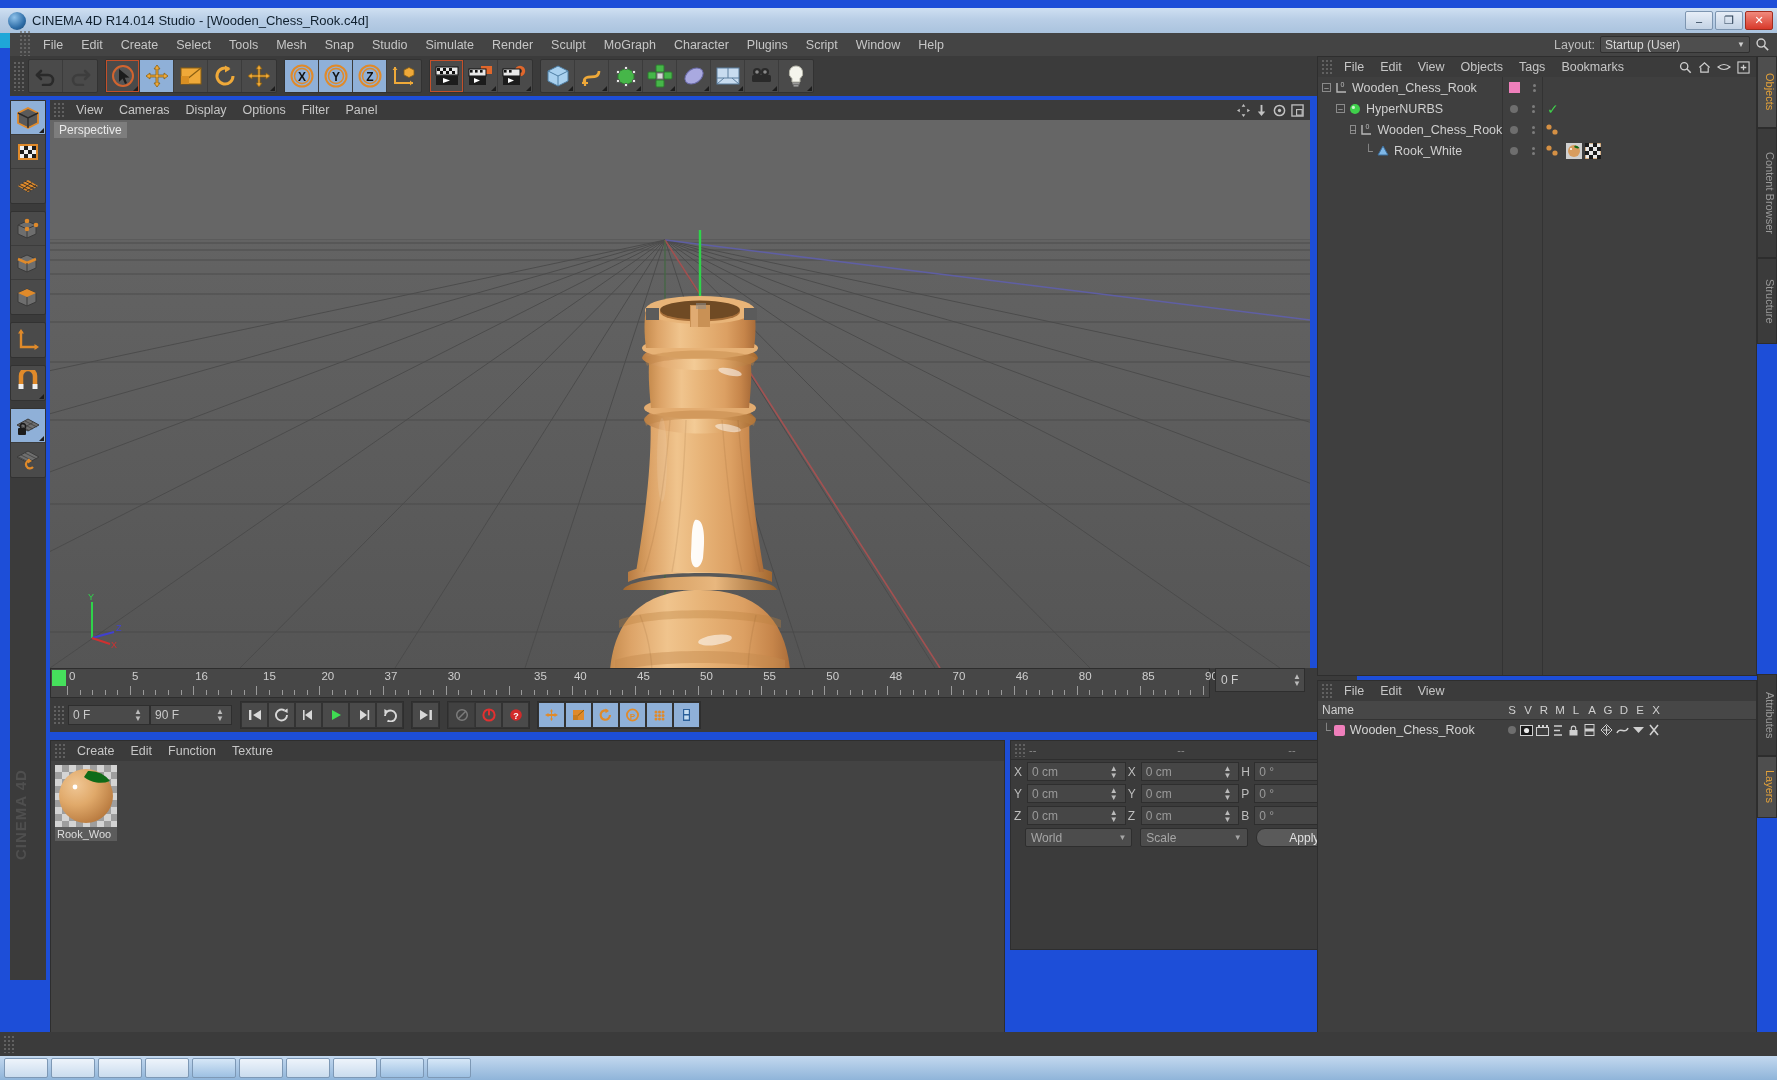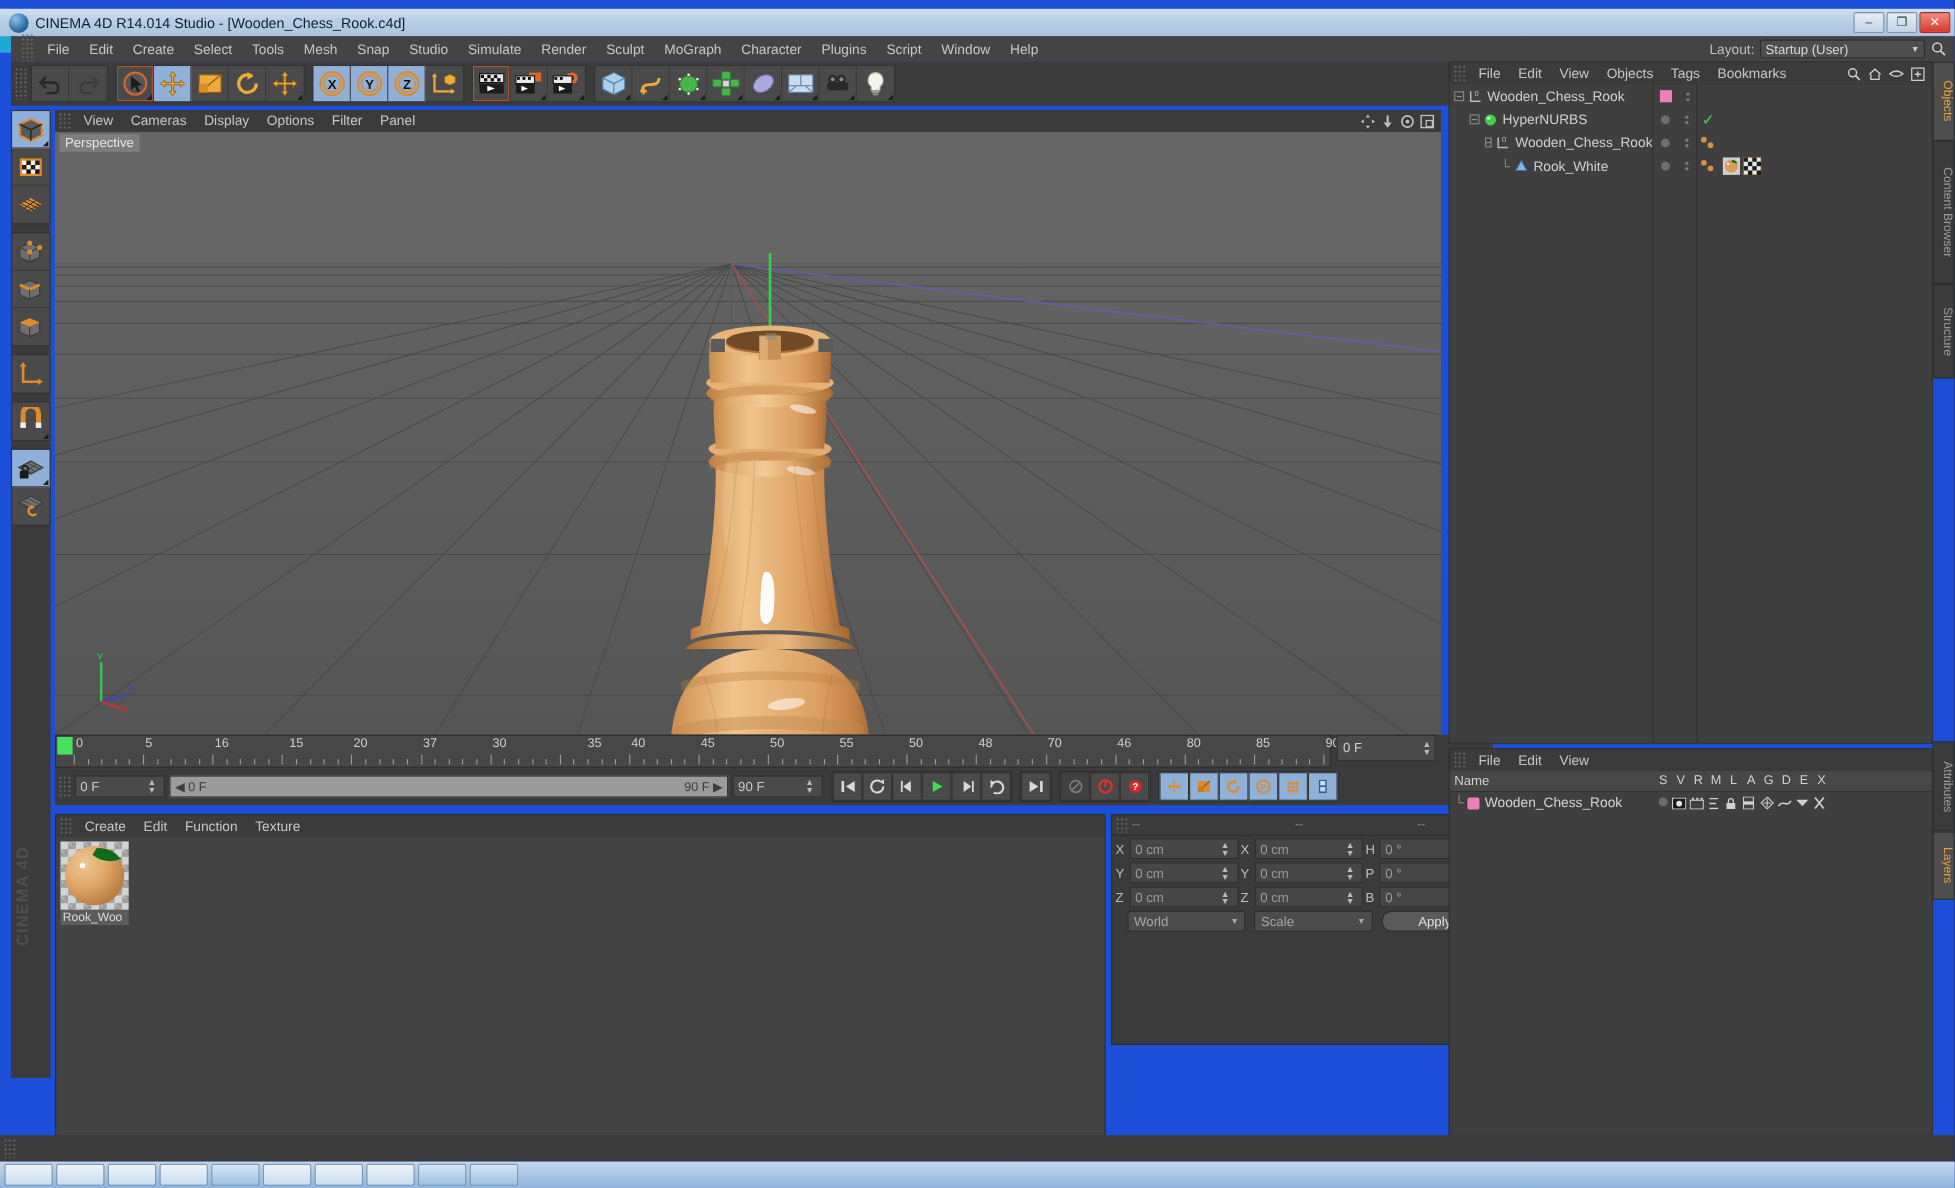--- a/index.html
+++ b/index.html
@@ -823,24 +823,20 @@
       <span>0 F</span>
       <span class="spin">▲<br>▼</span>
     </div>
 
     <div class="tlrow2">
       <div class="grip" style="height:20px"></div>
       <div class="nfield" style="width:82px">
         <span>0 F</span>
         <span class="spin">▲<br>▼</span>
       </div>
-      <div class="bar-range" style="margin:0 4px; max-width:508px">
-        <span>◀ <span>0 F</span></span>
-        <span><span>90 F</span> ▶</span>
-      </div>
       <div class="nfield" style="width:82px">
         <span>90 F</span>
         <span class="spin">▲<br>▼</span>
       </div>
 
       <div style="display:flex; margin-left:8px; border:1px solid #2e2e2e">
         <div class="pbtn">
             <svg width="16" height="14" viewBox="0 0 16 14">
               <rect x="2" y="2" width="2.4" height="10" fill="#d8d8d8"></rect>
               <path d="M14 2 L6 7 L14 12 Z" fill="#d8d8d8"></path>

